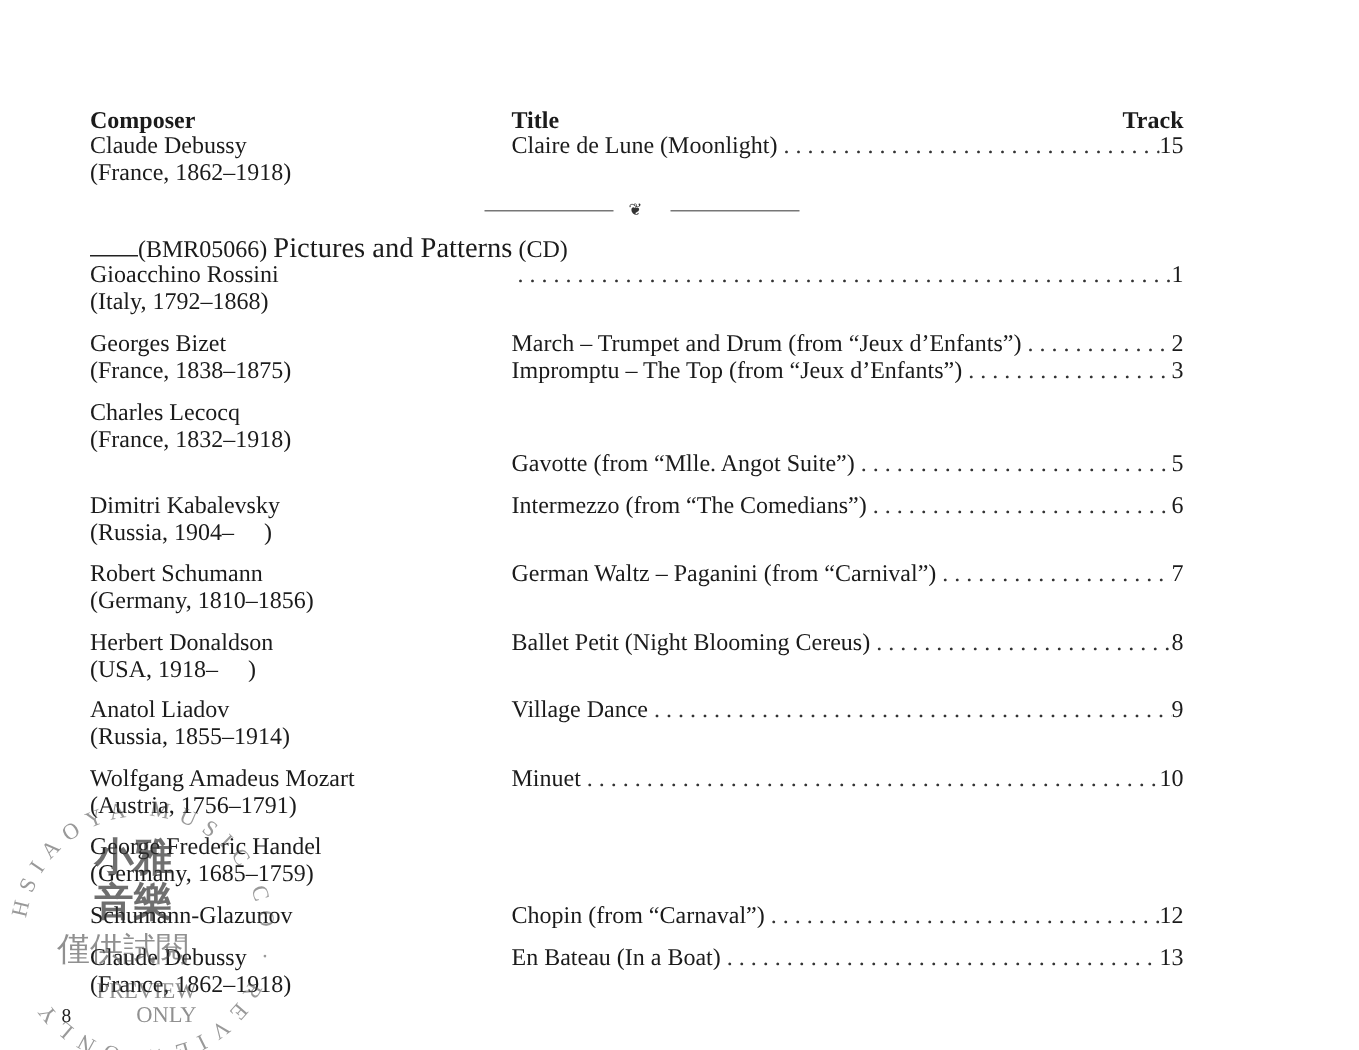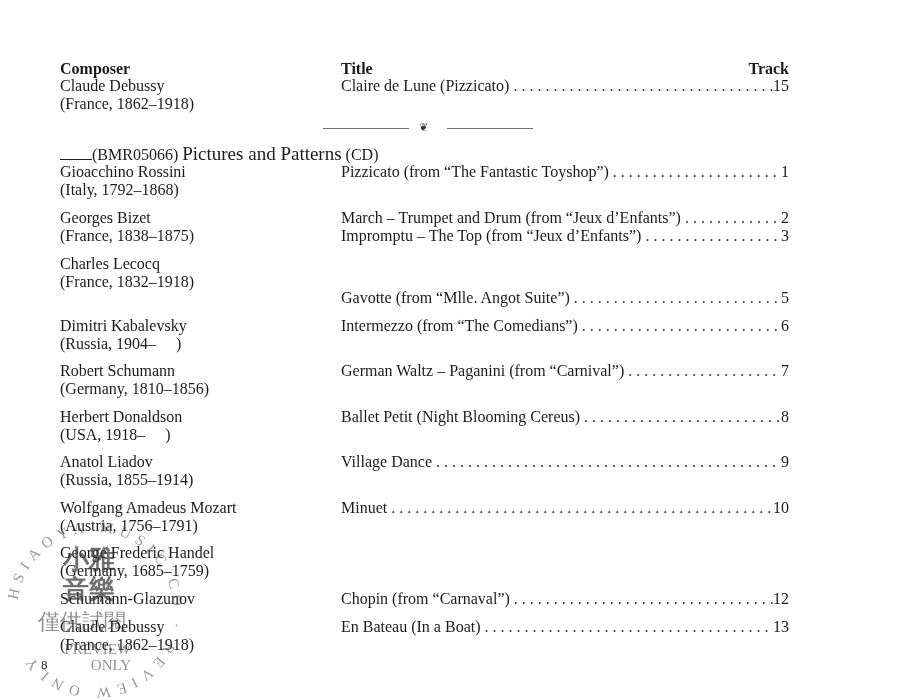--- a/index.html
+++ b/index.html
@@ -1,21 +1,21 @@
 <!DOCTYPE html>
 <html><head>
 <meta charset="utf-8">
 <style>
   html, body { margin: 0; padding: 0; background: #ffffff; }
   body {
     width: 906px; height: 700px; position: relative; overflow: hidden;
     font-family: "DejaVu Serif", "Liberation Serif", serif;
     color: #1a1a1a;
   }
-  .page { position: absolute; left: 0; top: 0; width: 906px; height: 514px; }
+  .page { position: absolute; left: 0; top: 12px; width: 906px; height: 514px; }
   .t { position: absolute; font-family: "Liberation Serif", "DejaVu Serif", serif; font-size: 16px; line-height: 18px; white-space: nowrap; color: #1b1b1b; }
   .b { font-weight: bold; }
   .hdr-composer { left: 60px; top: 60px; }
   .hdr-title { left: 341px; top: 60px; }
   .hdr-track { right: 117px; top: 60px; }
   .comp { left: 60px; }
   .row { position: absolute; left: 341px; width: 448px; display: flex; align-items: baseline; font-family: "Liberation Serif", "DejaVu Serif", serif; font-size: 16px; line-height: 18px; color: #1b1b1b; }
   .row .title { white-space: nowrap; flex: 0 0 auto; }
   .row .leader { flex: 1 1 auto; overflow: hidden; white-space: nowrap; letter-spacing: 3.2px; padding: 0 4px; color: #333; }
   .row .leader::before { content: ". . . . . . . . . . . . . . . . . . . . . . . . . . . . . . . . . . . . . . . . . . . . . . . . . . . . . . . . . . . . . . . . . . . . . . . . . . . . . . . . . . . . . ."; letter-spacing: 0; }
@@ -40,21 +40,21 @@
 
 <div class="page">
 
   <div class="t b hdr-composer">Composer</div>
   <div class="t b hdr-title">Title</div>
   <div class="t b hdr-track">Track</div>
 
   <div class="t comp" style="top:77px">Claude Debussy</div>
   <div class="t comp" style="top:95px">(France, 1862–1918)</div>
   <div class="row" style="top:77px">
-    <span class="title">Claire de Lune (Pizzicato)</span>
+    <span class="title">Claire de Lune (Moonlight)</span>
     <span class="leader"></span>
     <span class="num">15</span>
   </div>
 
   <div class="divider">
     <div class="line l1"></div>
     <span class="orn">❦</span>
     <div class="line l2"></div>
   </div>
 
@@ -90,21 +90,20 @@
 
   <div class="t comp" style="top:544px">George Frederic Handel</div>
   <div class="t comp" style="top:562px">(Germany, 1685–1759)</div>
 
   <div class="t comp" style="top:590px">Schumann-Glazunov</div>
 
   <div class="t comp" style="top:618px">Claude Debussy</div>
   <div class="t comp" style="top:636px">(France, 1862–1918)</div>
 
   <div class="row" style="top:163px">
-    <span class="title">Pizzicato (from “The Fantastic Toyshop”)</span>
     <span class="leader"></span>
     <span class="num">1</span>
   </div>
   <div class="row" style="top:209px">
     <span class="title">March – Trumpet and Drum (from “Jeux d’Enfants”)</span>
     <span class="leader"></span>
     <span class="num">2</span>
   </div>
   <div class="row" style="top:227px">
     <span class="title">Impromptu – The Top (from “Jeux d’Enfants”)</span>

